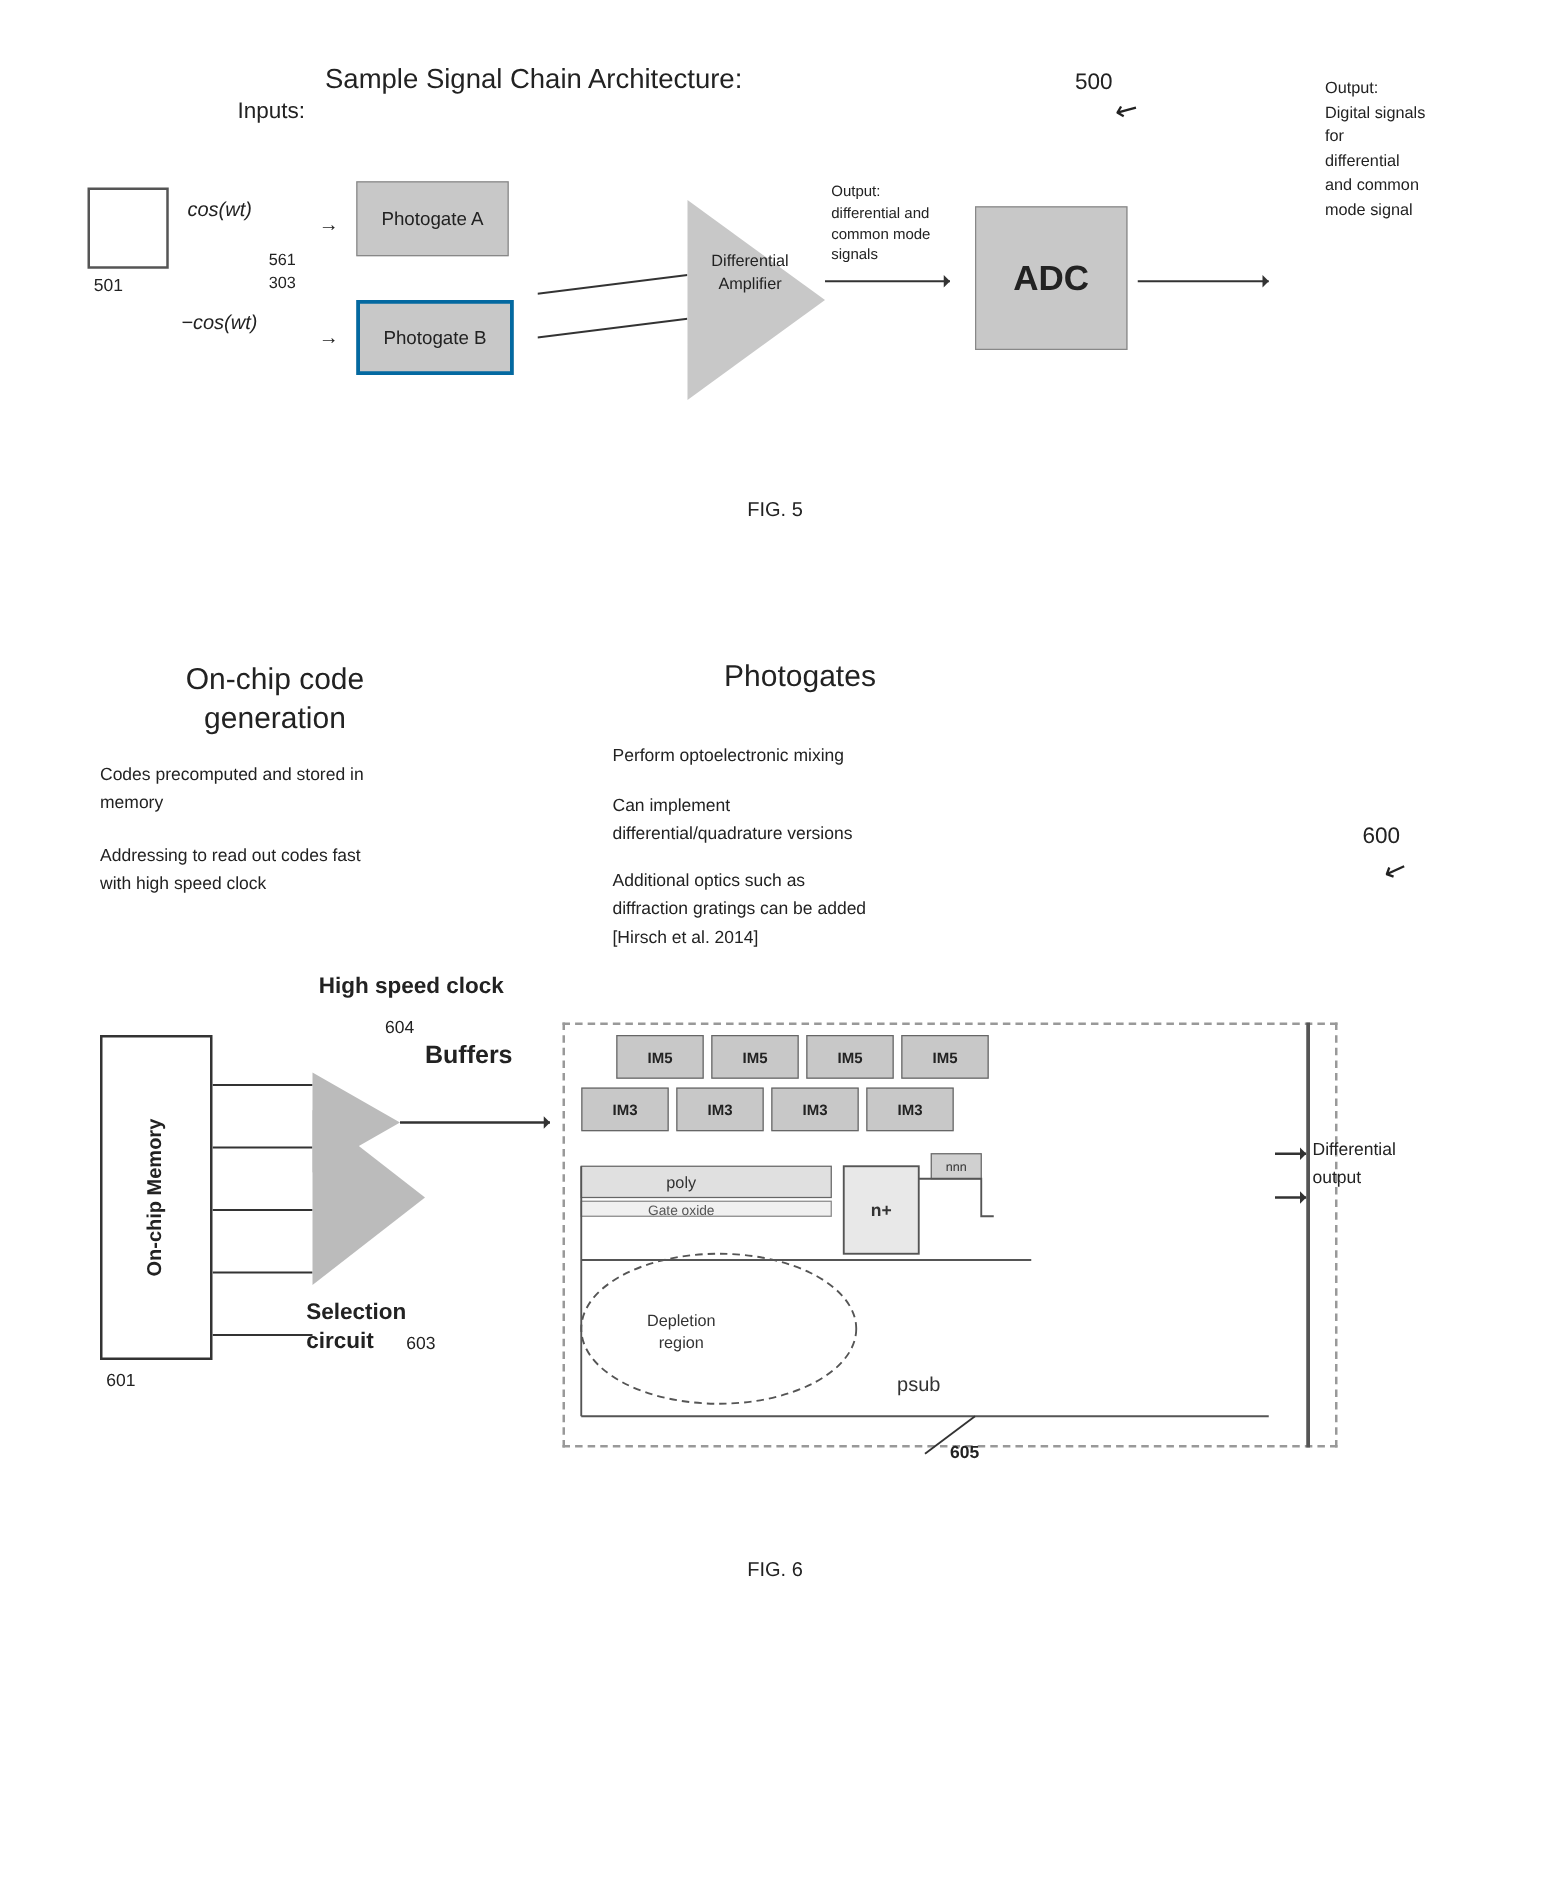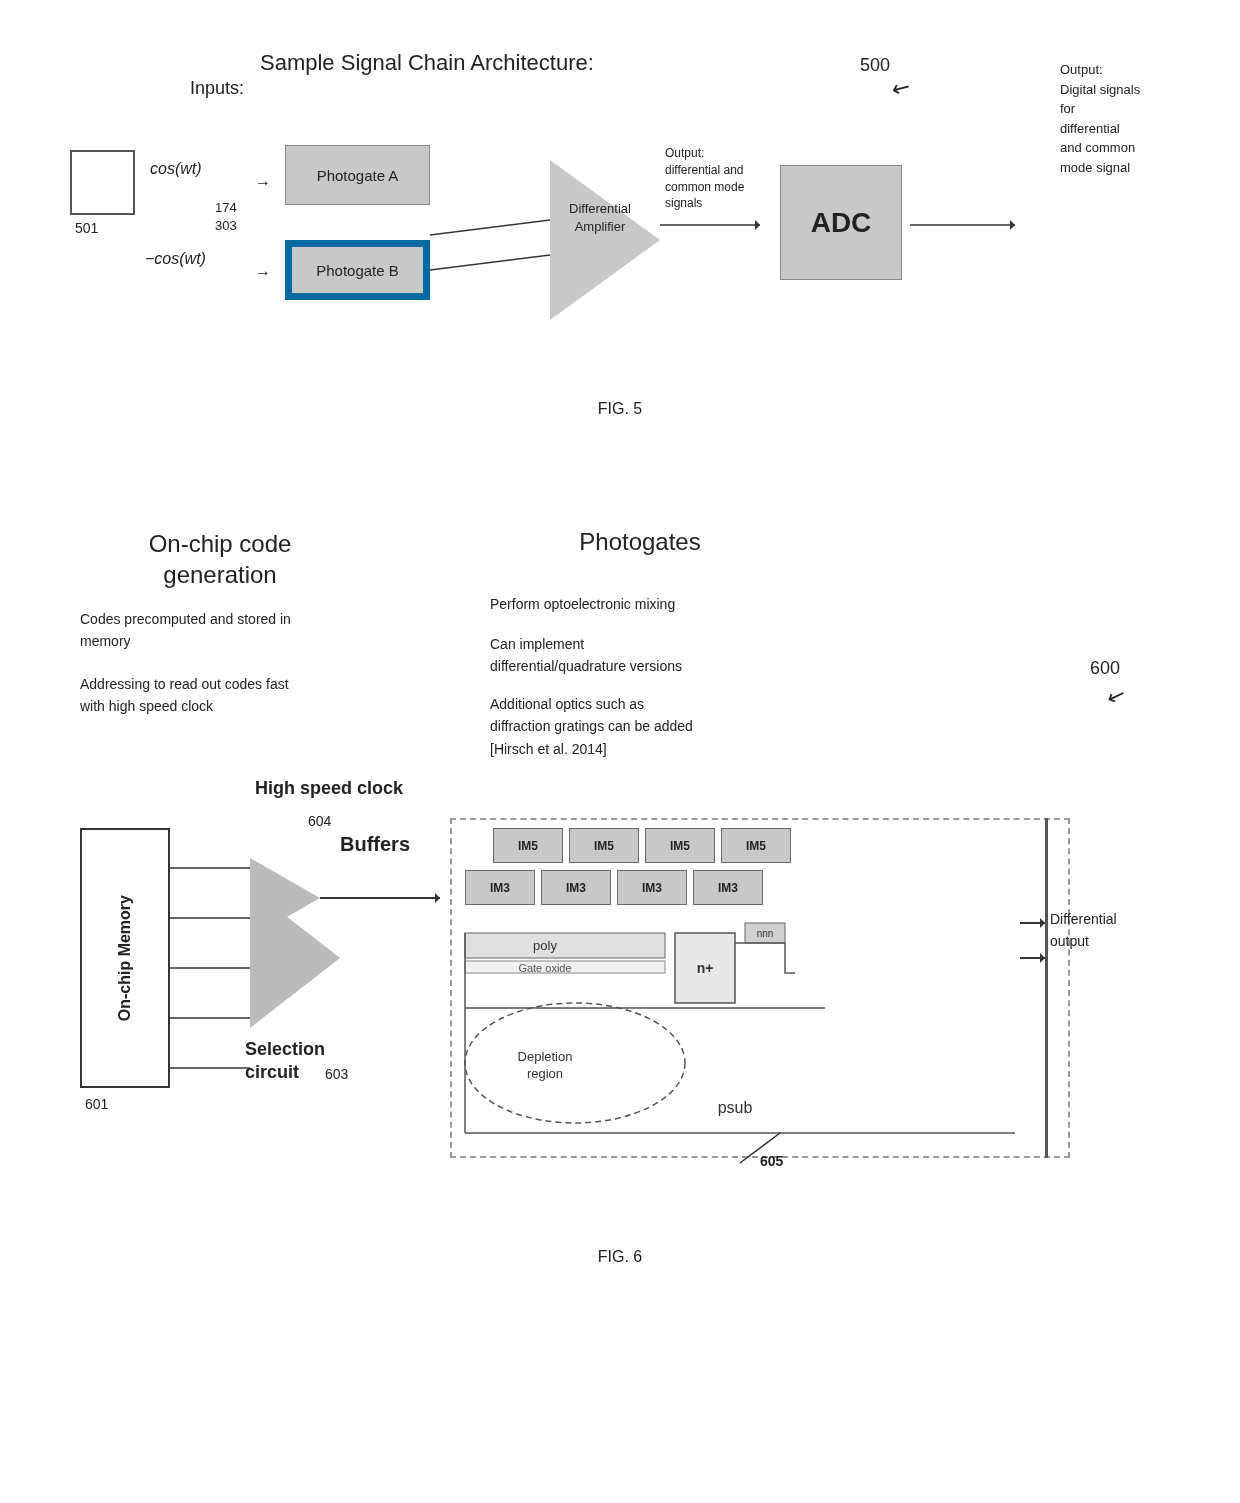--- a/index.html
+++ b/index.html
@@ -82,26 +82,26 @@
       <div style="position:absolute; left:15px; top:170px; font-size:14px;">501</div>
 
       <div style="position:absolute; left:90px; top:110px; font-size:16px; font-style:italic;">cos(<i>wt</i>)</div>
 
       <div style="position:absolute; left:85px; top:200px; font-size:16px; font-style:italic;">−cos(<i>wt</i>)</div>
 
       <div style="position:absolute; left:195px; top:122px; font-size:16px;">→</div>
 
       <div style="position:absolute; left:195px; top:212px; font-size:16px;">→</div>
 
-      <div style="position:absolute; left:155px; top:150px; font-size:13px;">174</div>
+      <div style="position:absolute; left:155px; top:150px; font-size:13px;">561</div>
       <div style="position:absolute; left:155px; top:168px; font-size:13px;">303</div>
 
-      <div style="position:absolute; left:225px; top:95px; width:145px; height:60px; background:#c8c8c8; border:1px solid #888; display:flex; align-items:center; justify-content:center; font-size:15px;">Photogate A</div>
-
-      <div style="position:absolute; left:225px; top:190px; width:145px; height:60px; background:#c8c8c8; border:7px solid #0369a1; display:flex; align-items:center; justify-content:center; font-size:15px;text-align:center;">Photogate B</div>
+      <div style="position:absolute; left:225px; top:95px; width:122px; height:60px; background:#c8c8c8; border:1px solid #888; display:flex; align-items:center; justify-content:center; font-size:15px;">Photogate A</div>
+
+      <div style="position:absolute; left:225px; top:190px; width:126px; height:60px; background:#c8c8c8; border:3px solid #0369a1; display:flex; align-items:center; justify-content:center; font-size:15px;text-align:center;">Photogate B</div>
 
       <svg style="position:absolute; left:370px; top:60px; width:120px; height:230px;">
 
         <line x1="0" y1="125" x2="120" y2="110" stroke="#333" stroke-width="1.5"></line>
 
         <line x1="0" y1="160" x2="120" y2="145" stroke="#333" stroke-width="1.5"></line>
       </svg>
 
       <div style="position:absolute; left:490px; top:110px; width:0; height:0; border-top:80px solid transparent; border-bottom:80px solid transparent; border-left:110px solid #c8c8c8;"></div>
       <div style="position:absolute; left:495px; top:150px; font-size:13px; text-align:center; width:90px; line-height:1.4; z-index:10;">Differential<br>Amplifier</div>

